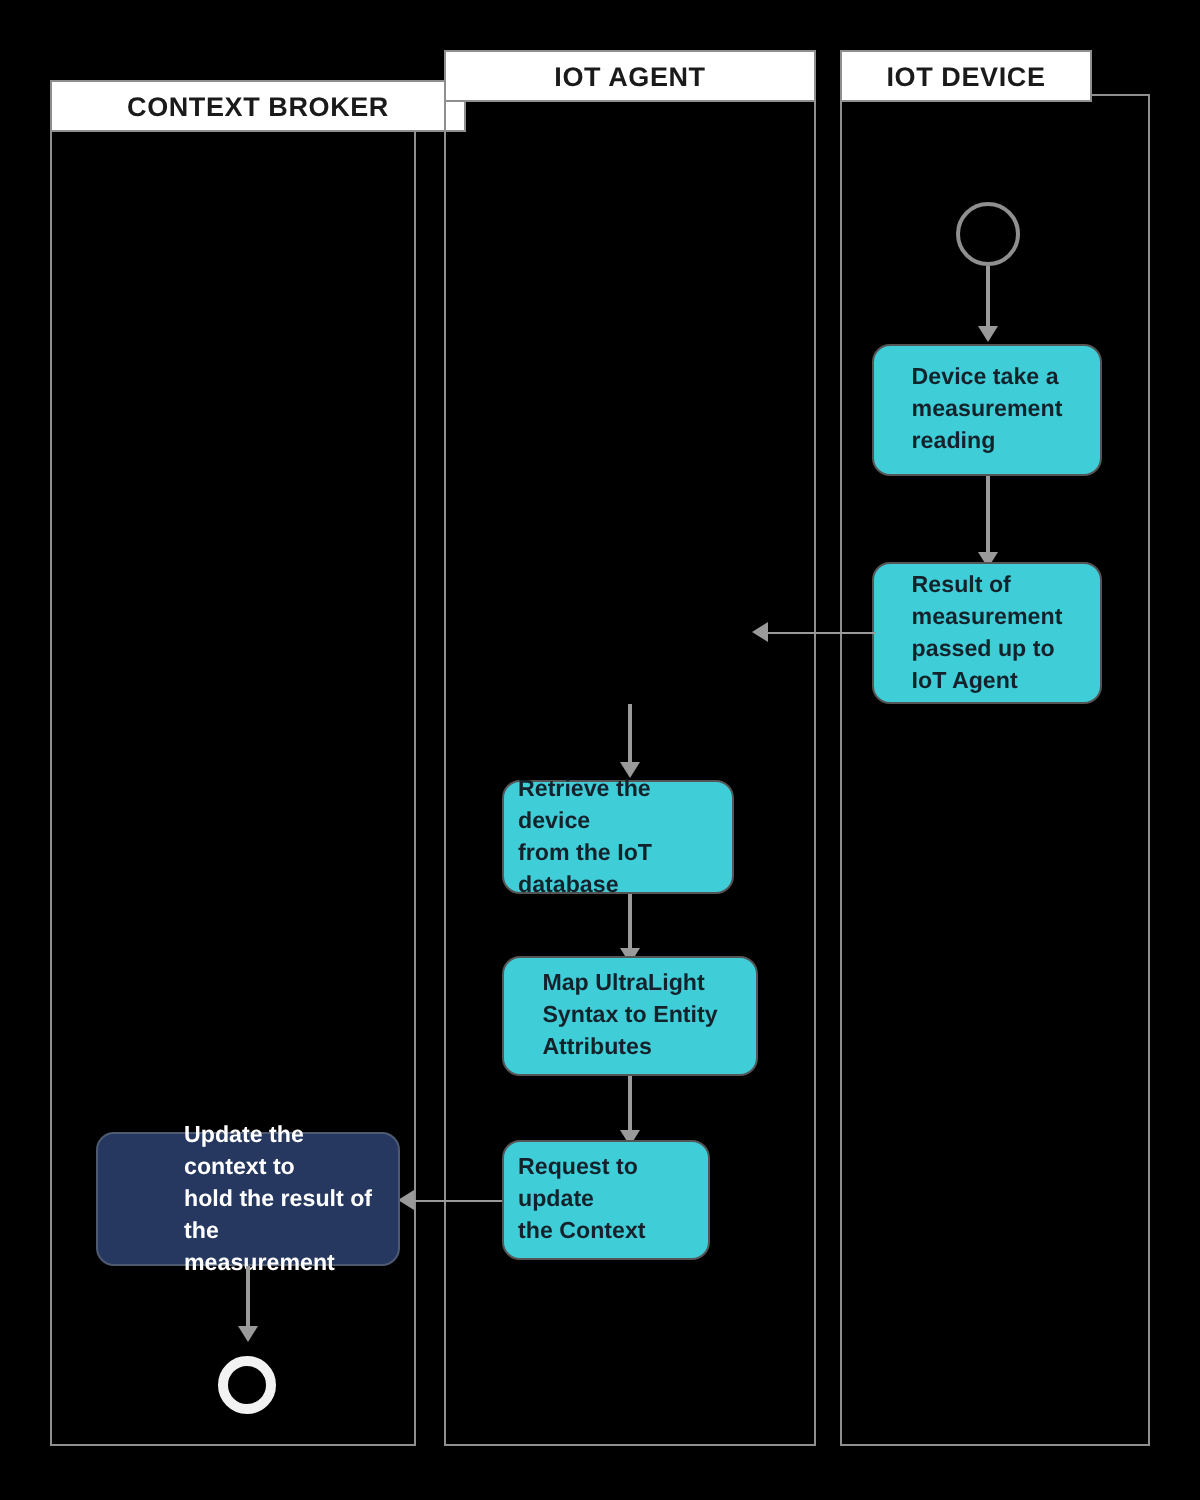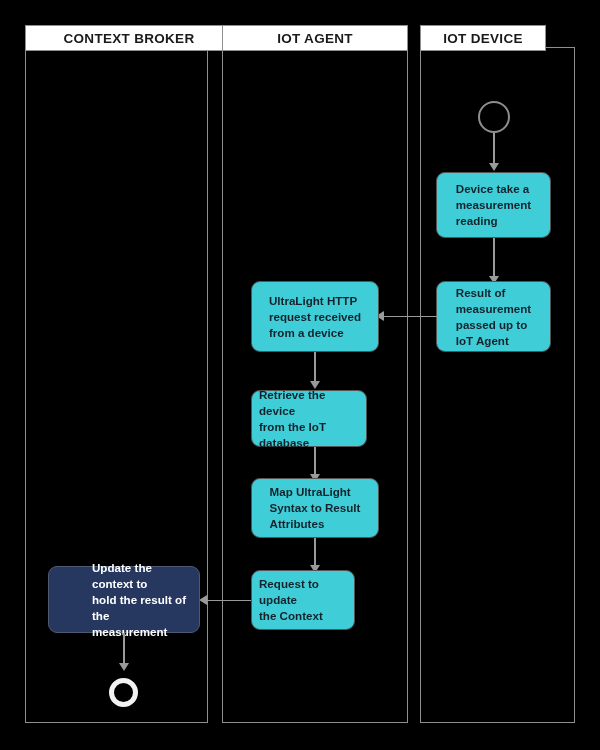--- a/index.html
+++ b/index.html
@@ -101,21 +101,21 @@
     border-bottom: 5.5px solid transparent;
     border-right: 8px solid #9a9a9a;
   }
 </style>
 </head>
 <body>
 
 <div id="canvas">
 
   <div class="lane" style="left:25px; top:47px; width:183px; height:676px;"></div>
-  <div class="lane-header" style="left:25px; top:25px; width:208px; height:26px;">
+  <div class="lane-header" style="left:25px; top:40px; width:208px; height:26px;">
     <span>CONTEXT BROKER</span>
   </div>
 
   <div class="lane" style="left:222px; top:47px; width:186px; height:676px;"></div>
   <div class="lane-header" style="left:222px; top:25px; width:186px; height:26px;">
     <span>IOT AGENT</span>
   </div>
 
   <div class="lane" style="left:420px; top:47px; width:155px; height:676px;"></div>
   <div class="lane-header" style="left:420px; top:25px; width:126px; height:26px;">
@@ -135,36 +135,33 @@
   <div class="arrow-down" style="left:488.5px; top:276px;"></div>
 
   <div class="node cyan" style="left:436px; top:281px; width:115px; height:71px;">Result of
 measurement
 passed up to
 IoT Agent</div>
 
   <div class="edge-h" style="left:380px; top:315.5px; width:58px;"></div>
   <div class="arrow-left" style="left:376px; top:310.8px;"></div>
 
-  <div class="node cyan" style="left:251px; top:281px; width:128px; height:71px;">UltraLight HTTP
-request received
-from a device</div>
 
   <div class="edge-v" style="left:314.2px; top:352px; height:33px;"></div>
   <div class="arrow-down" style="left:309.5px; top:381px;"></div>
 
   <div class="node cyan" style="left:251px; top:390px; width:116px; height:57px;">Retrieve the device
 from the IoT
 database</div>
 
   <div class="edge-v" style="left:314.2px; top:447px; height:31px;"></div>
   <div class="arrow-down" style="left:309.5px; top:474px;"></div>
 
   <div class="node cyan" style="left:251px; top:478px; width:128px; height:60px;">Map UltraLight
-Syntax to Result
+Syntax to Entity
 Attributes</div>
 
   <div class="edge-v" style="left:314.2px; top:538px; height:31px;"></div>
   <div class="arrow-down" style="left:309.5px; top:565px;"></div>
 
   <div class="node cyan" style="left:251px; top:570px; width:104px; height:60px;">Request to update
 the Context</div>
 
   <div class="edge-h" style="left:203px; top:599.5px; width:48px;"></div>
   <div class="arrow-left" style="left:199px; top:594.8px;"></div>

